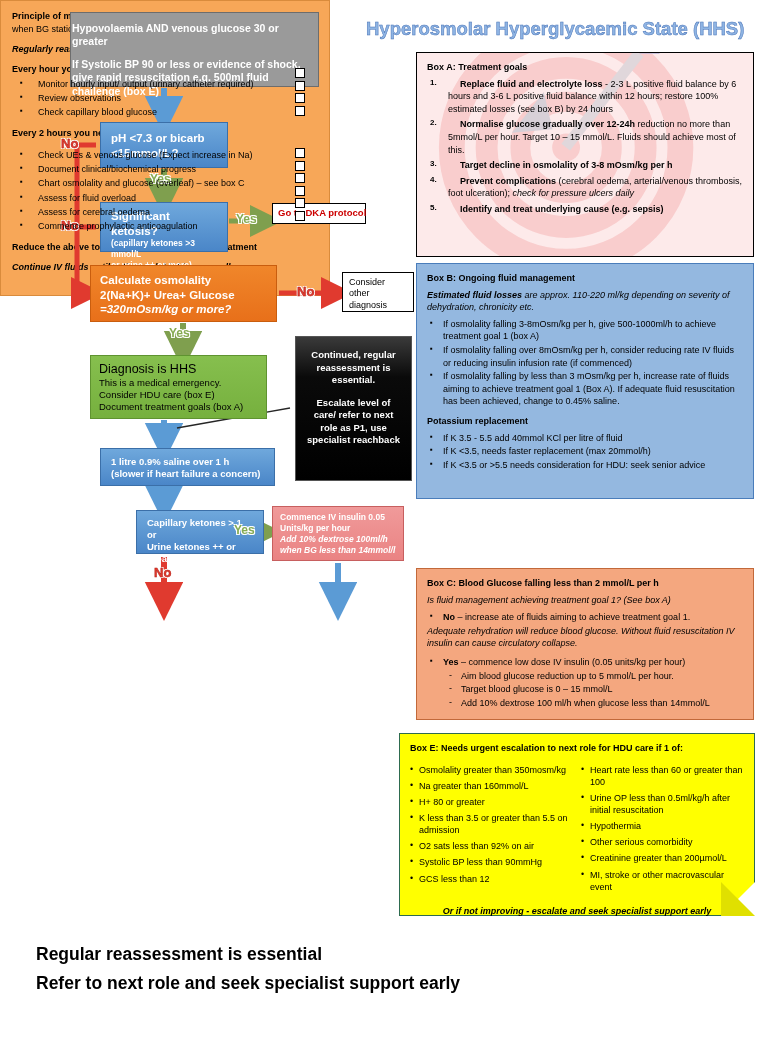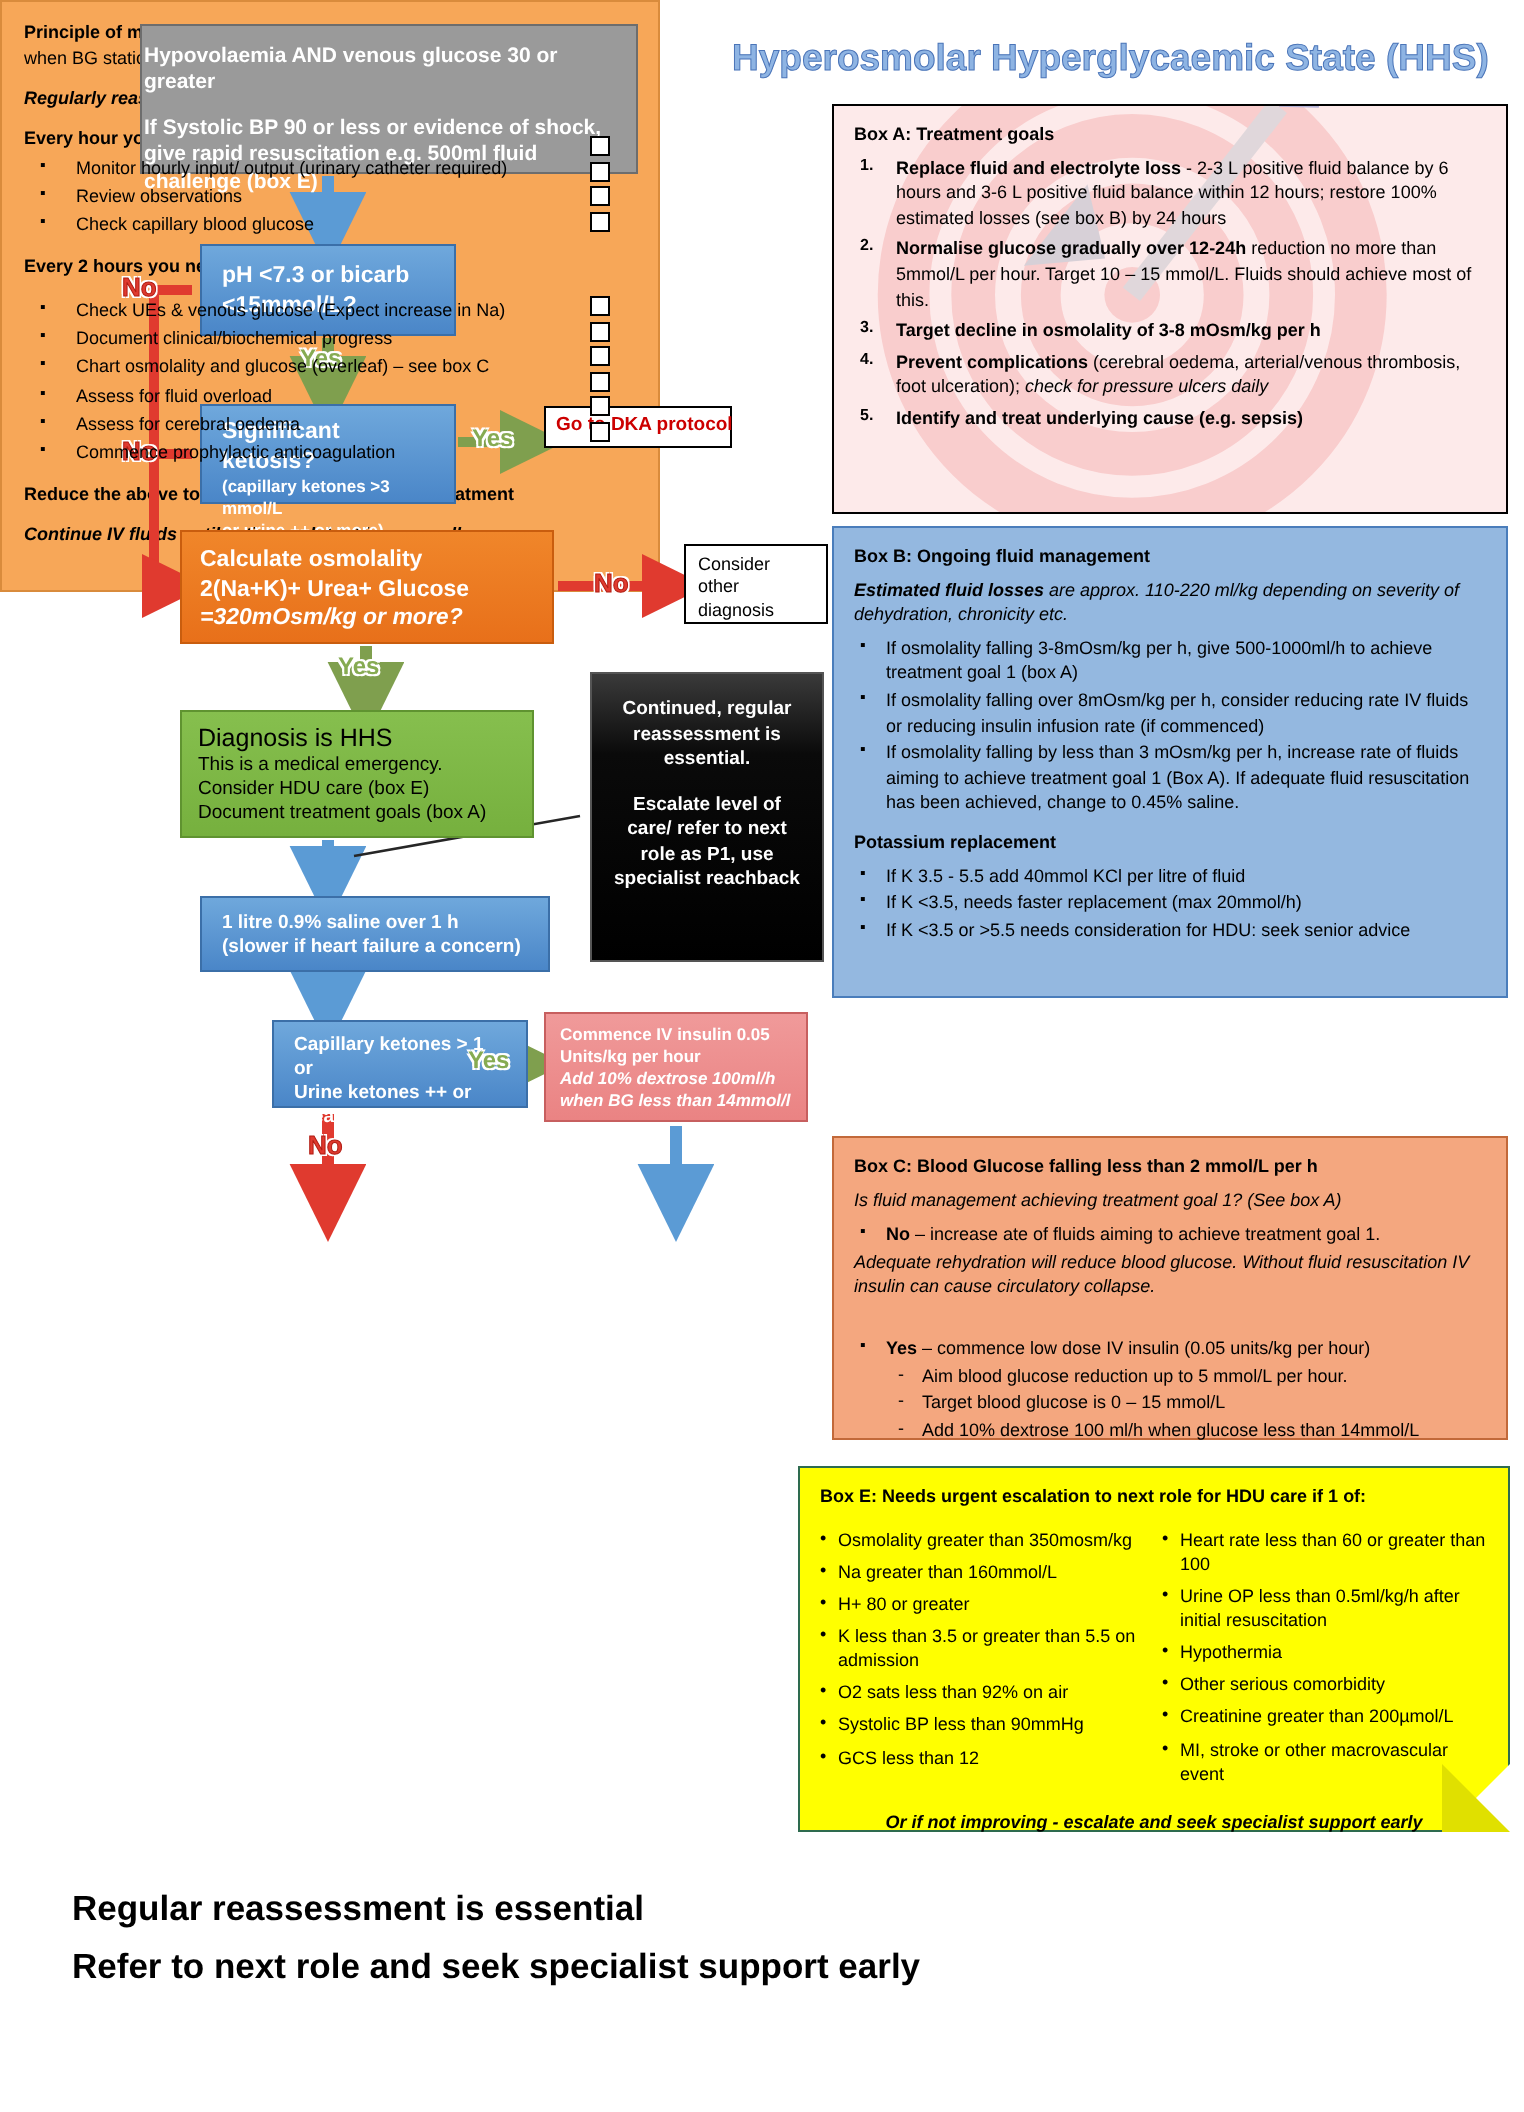--- a/index.html
+++ b/index.html
@@ -129,21 +129,21 @@
   .panel li:before { content:"\25AA"; position:absolute; left:3px; top:-1px; font-size:8px; }
 
   .boxA {
     left:416px; top:52px; width:338px; height:205px;
     background:#fdeaea; border:1.6px solid #000; overflow:hidden;
   }
   .boxA .wm { position:absolute; inset:0; opacity:0.55; pointer-events:none; }
   .boxA ol { list-style:none; counter-reset:a; margin:3px 0 0 0; position:relative; }
   .boxA ol li { counter-increment:a; position:relative; padding-left:21px; margin-bottom:3px; }
   .boxA ol li:before { content:counter(a) "."; position:absolute; left:3px; font-weight:bold; }
-  .boxA .b { font-weight:bold; }
+  .boxA .b { font-weight:bold;margin-left:12px; }
   .boxA .i { font-style:italic; }
   .boxA .inner { position:relative; }
 
   .boxB {
     left:416px; top:263px; width:338px; height:236px;
     background:#94b8e0; border:1.6px solid #4a7dbb;
   }
   .boxB .i { font-style:italic; }
   .boxB .bi { font-weight:bold; font-style:italic; }
   .boxB .sub { font-weight:bold; margin:7px 0 2px; }
@@ -394,21 +394,21 @@
     </ul>
   </div>
 
   <div class="panel boxC">
     <div class="hd">Box C: Blood Glucose falling less than 2 mmol/L per h</div>
     <div class="i" style="margin-bottom:5px;">Is fluid management achieving treatment goal 1? (See box A)</div>
     <ul>
       <li><span class="b">No</span><span> – increase ate of fluids aiming to achieve treatment goal 1.</span></li>
     </ul>
     <div class="i">Adequate rehydration will reduce blood glucose. Without fluid resuscitation IV insulin can cause circulatory collapse.</div>
-    <ul style="margin-top:18px;">
+    <ul style="margin-top:6px;">
       <li><span class="b">Yes</span><span> – commence low dose IV insulin (0.05 units/kg per hour)</span></li>
     </ul>
     <ul class="dash">
       <li>Aim blood glucose reduction up to 5 mmol/L per hour.</li>
       <li>Target blood glucose is 0 – 15 mmol/L</li>
       <li>Add 10% dextrose 100 ml/h when glucose less than 14mmol/L</li>
     </ul>
   </div>
 
   <div class="panel boxE">

